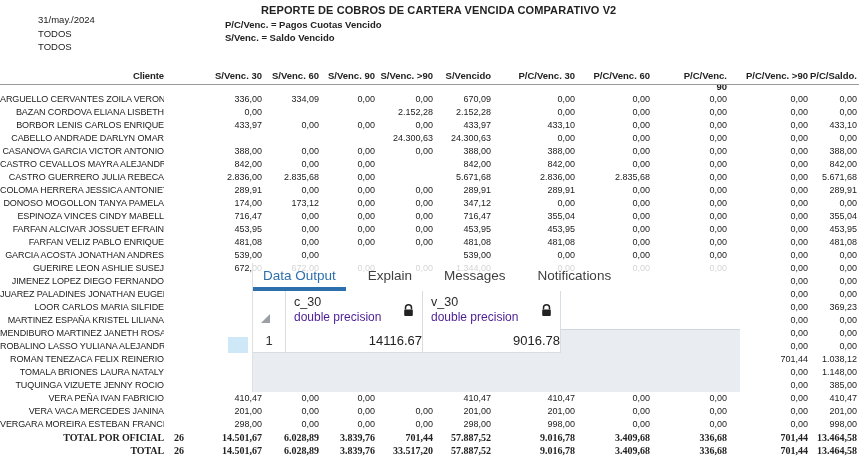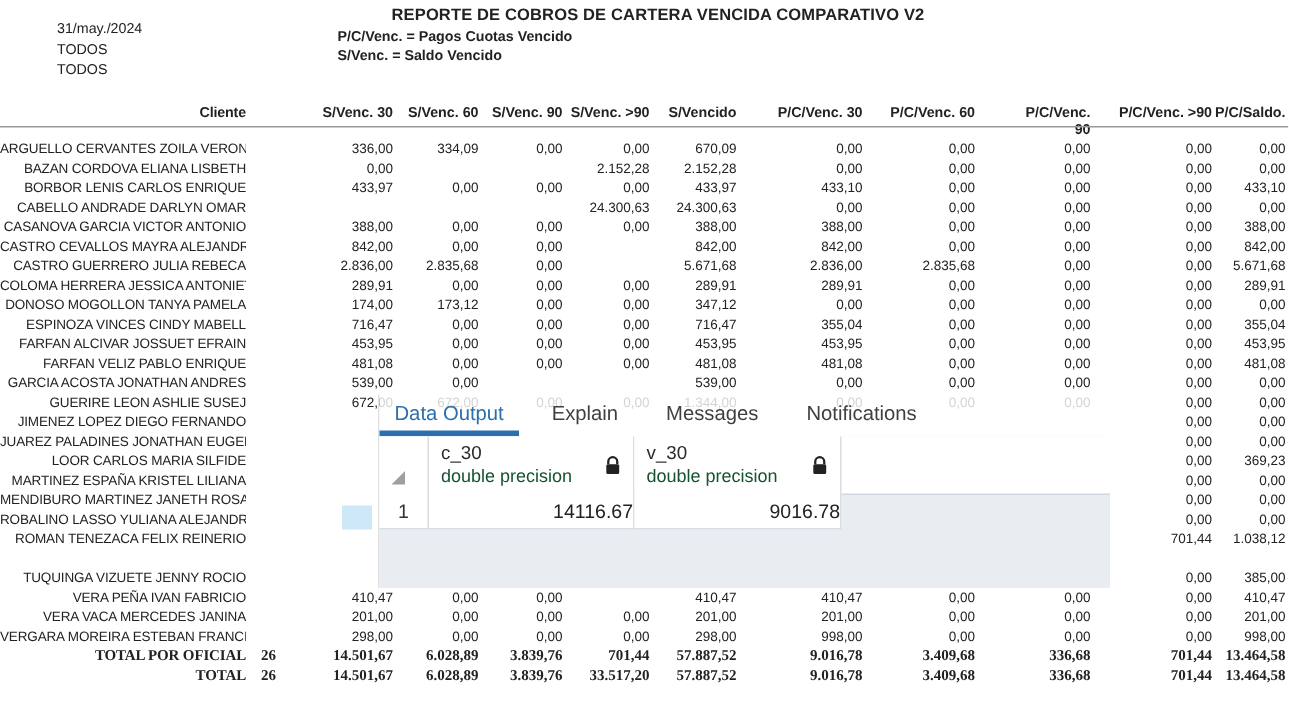--- a/index.html
+++ b/index.html
@@ -39,21 +39,21 @@
   .pg-tab.active { color:var(--accent); }
   .pg-tab.active::after { content:""; position:absolute; left:0; right:0; bottom:0; height:4px; background:var(--accent); }
   .gridarea { position:absolute; left:0; top:28px; right:0; bottom:0; background:#e9edf2; }
   .ghead { position:absolute; left:0; top:0; width:100%; height:39px; background:#fff; border-bottom:1px solid #cfd6dd; display:flex; }
   .gcorner { width:33px; height:39px; border-right:1px solid #d8dde3; position:relative; background:#fff; }
   .tri { position:absolute; left:8px; bottom:7px; width:0; height:0;
          border-bottom:9px solid #9aa0a6; border-left:9px solid transparent; }
   .gcol { position:relative; height:39px; border-right:1px solid #d8dde3; padding:4px 6px 0 8px; background:#fff; }
   .gcol.c0 { width:137px; } .gcol.c1 { width:138px; }
   .gcol .nm { font-size:12.5px; font-weight:normal; color:#2b2b2b; line-height:15px; }
-  .gcol .tp { font-size:12px; color:#14532d; line-height:15px; }
+  .gcol .tp { font-size:12px; color:#4c1d95; line-height:15px; }
   .gcol .lock { position:absolute; right:8px; top:13px; }
   .grow { position:absolute; left:0; top:39px; height:23px; display:flex; font-size:13px; }
   .gnum { width:33px; background:#fff; border-right:1px solid #d8dde3; border-bottom:1px solid #d8dde3;
           text-align:center; line-height:22px; color:#333; cursor:pointer; }
   .gval { background:#fff; border-right:1px solid #d8dde3; border-bottom:1px solid #d8dde3;
           text-align:right; padding-right:0; line-height:22px; color:#222; cursor:pointer; }
   .gval.c0 { width:137px; } .gval.c1 { width:138px; }
 </style>
 </head>
 <body>
@@ -371,20 +371,21 @@
         <div class="cell cnum w2"></div>
         <div class="cell cnum w3"></div>
         <div class="cell cnum w4"></div>
         <div class="cell cnum w5"></div>
         <div class="cell cnum w6"></div>
         <div class="cell cnum w7"></div>
         <div class="cell cnum w8">701,44</div>
         <div class="cell cnum w9">1.038,12</div>
       </div>
       <div class="trow">
+        <div class="cell cname">TOMALA BRIONES LAURA NATALY</div>
         <div class="cell ccnt"></div>
         <div class="cell cnum w0"></div>
         <div class="cell cnum w1"></div>
         <div class="cell cnum w2"></div>
         <div class="cell cnum w3"></div>
         <div class="cell cnum w4"></div>
         <div class="cell cnum w5"></div>
         <div class="cell cnum w6"></div>
         <div class="cell cnum w7"></div>
         <div class="cell cnum w8">0,00</div>

